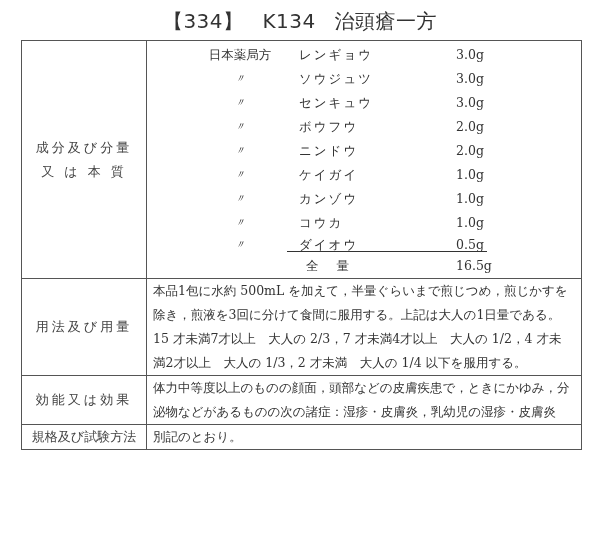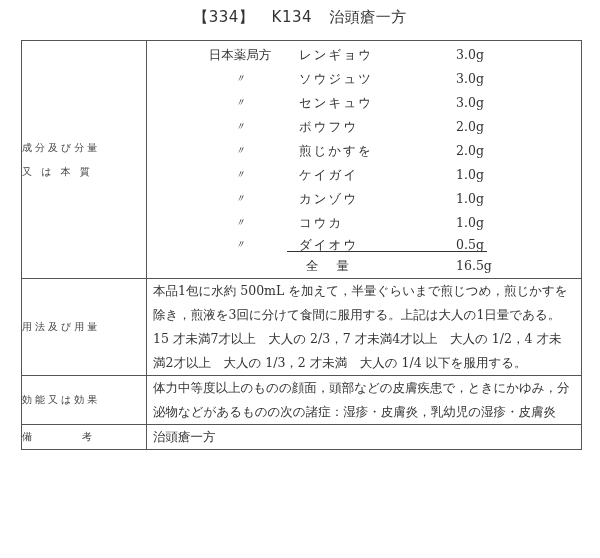--- a/index.html
+++ b/index.html
@@ -4,30 +4,30 @@
   <style>
     html, body { margin: 0; padding: 0; background: #ffffff; }
     body {
       width: 600px; height: 558px; position: relative; overflow: hidden;
       font-family: "DejaVu Serif", "Liberation Serif", serif;
       color: #333333;
     }
     .title {
       position: absolute; top: 8px; left: 0; width: 600px;
       text-align: center; font-family: "DejaVu Sans", "Liberation Sans", sans-serif;
-      font-size: 15px; color: #333; letter-spacing: 0.5px;
+      font-size: 20px; color: #333; letter-spacing: 0.5px;
     }
     .title span { margin: 0 6px; }
     table.spec {
       position: absolute; left: 21px; top: 40px; width: 561px;
       border-collapse: collapse; font-size: 12.5px;
     }
     table.spec td { border: 1.5px solid #555; padding: 0; vertical-align: middle; }
     td.label {
-      width: 124px; color: #444; font-size: 10px;
+      width: 124px; text-align: center; color: #444; font-size: 13px;
       line-height: 24px; letter-spacing: 3px;
     }
     td.label.justify-wide { letter-spacing: 12px; }
     td.content { padding-left: 6px !important; line-height: 24px; color: #333; }
     .ingredients { position: relative; height: 237px; }
     .ing-row { position: absolute; left: 4px; height: 24px; line-height: 24px; width: 100%; }
     .ing-src { position: absolute; left: 38px; width: 90px; text-align: center; }
     .ing-src.ditto { font-style: italic; font-size: 11px; }
     .ing-name { position: absolute; left: 142px; letter-spacing: 2px; }
     .ing-amt { position: absolute; left: 299px; }
@@ -74,21 +74,21 @@
           <span class="ing-name">センキュウ</span>
           <span class="ing-amt">3.0g</span>
         </div>
         <div class="ing-row" style="top:74px">
           <span class="ing-src ditto">〃</span>
           <span class="ing-name">ボウフウ</span>
           <span class="ing-amt">2.0g</span>
         </div>
         <div class="ing-row" style="top:98px">
           <span class="ing-src ditto">〃</span>
-          <span class="ing-name">煎じかすを</span>
+          <span class="ing-name">ニンドウ</span>
           <span class="ing-amt">2.0g</span>
         </div>
         <div class="ing-row" style="top:122px">
           <span class="ing-src ditto">〃</span>
           <span class="ing-name">ケイガイ</span>
           <span class="ing-amt">1.0g</span>
         </div>
         <div class="ing-row" style="top:146px">
           <span class="ing-src ditto">〃</span>
           <span class="ing-name">カンゾウ</span>
@@ -126,19 +126,19 @@
 
   <tr class="r-effect">
     <td class="label">効能又は効果</td>
     <td class="content">
       <div>体力中等度以上のものの顔面，頭部などの皮膚疾患で，ときにかゆみ，分</div>
       <div>泌物などがあるものの次の諸症：湿疹・皮膚炎，乳幼児の湿疹・皮膚炎</div>
     </td>
   </tr>
 
 
+  <tr class="r-test">
+    <td class="label" style="letter-spacing:0">規格及び試験方法</td>
+    <td class="content">別記のとおり。</td>
+  </tr>
 
-  <tr class="r-note">
-    <td class="label" style="letter-spacing:0">備　　　　　考</td>
-    <td class="content">治頭瘡一方</td>
-  </tr>
 </tbody>
   </table>
 
 </body></html>

